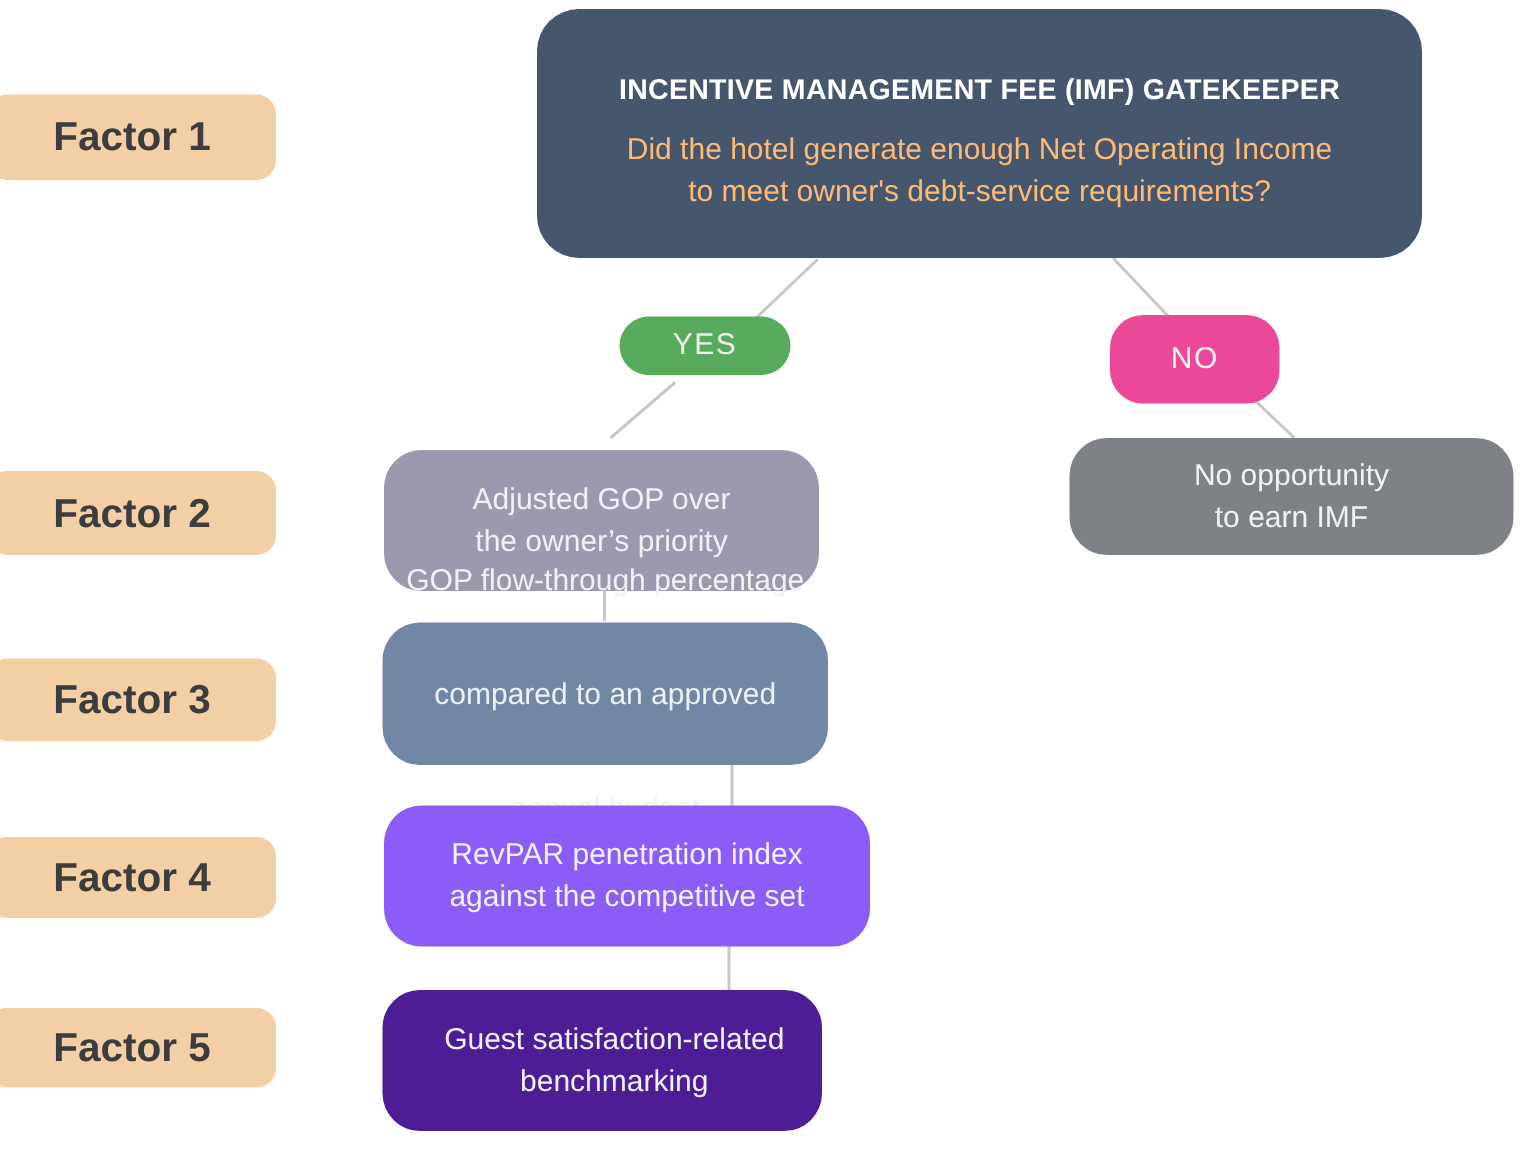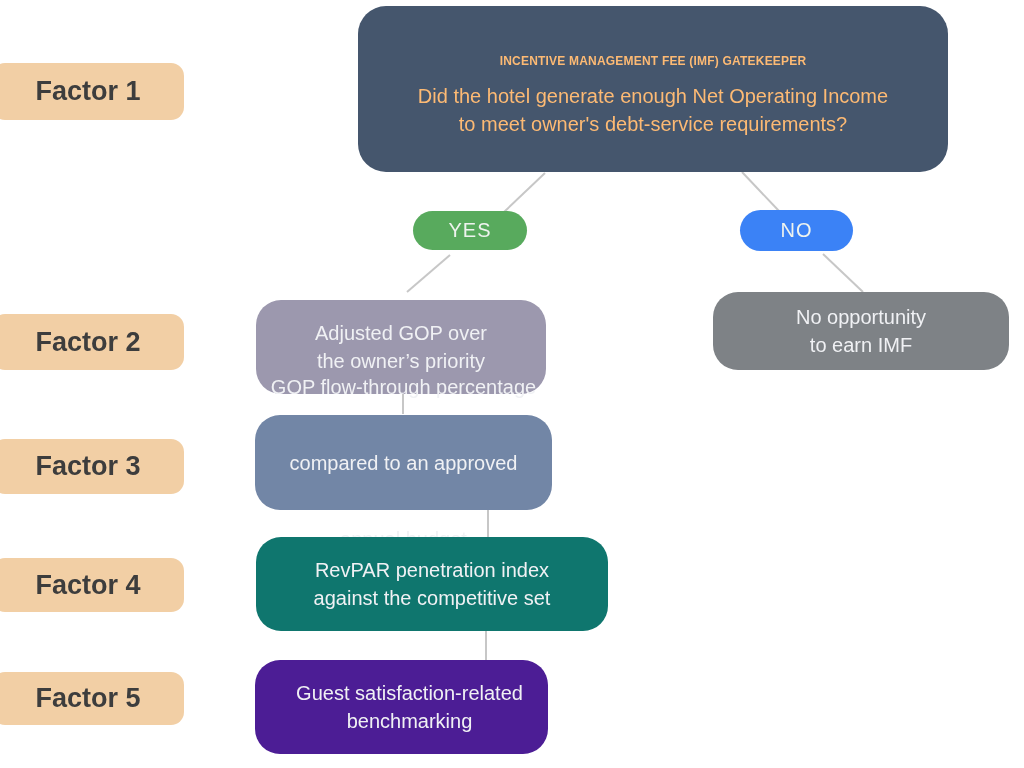--- a/index.html
+++ b/index.html
@@ -42,22 +42,22 @@
   .root-node {
     left: 358px; top: 6px;
     width: 590px; height: 166px;
     background: #45566d;
     border-radius: 28px;
     color: #e9ecf1;
     padding: 0 30px;
   }
   .root-title {
     font-weight: bold;
-    font-size: 12px;
-    color: #fdba74;
+    font-size: 19px;
+    color: #ffffff;
     letter-spacing: 0.2px;
     margin-bottom: 14px;
     margin-top: 14px;
   }
   .root-question {
     font-size: 20px;
     line-height: 28px;
     color: #fdba74;
   }
   .pill {
@@ -66,33 +66,33 @@
     font-size: 20px;
     letter-spacing: 1px;
   }
   .pill-yes {
     left: 413px; top: 211px;
     width: 114px; height: 39px;
     background: #58aa5d;
   }
   .pill-no {
     left: 740px; top: 210px;
-    width: 113px; height: 41px;
-    background: #3b82f6;
+    width: 113px; height: 59px;
+    background: #ec4899;
   }
   .step-node {
     border-radius: 25px;
     color: #f0f1f4;
     font-size: 20px;
     line-height: 28px;
     padding: 0 14px;
   }
   .node-factor2 { left: 256px; top: 300px; width: 290px; height: 94px; background: #9c98ae; }
   .node-factor3 { left: 255px; top: 415px; width: 297px; height: 95px; background: #7286a6; gap: 48px; }
-  .node-factor4 { left: 256px; top: 537px; width: 352px; height: 94px; background: #0f766e; }
+  .node-factor4 { left: 256px; top: 537px; width: 324px; height: 94px; background: #8b5cf6; }
   .node-factor5 { left: 255px; top: 660px; width: 293px; height: 94px; background: #4c1d95; padding-left: 30px; }
   .node-no-result { left: 713px; top: 292px; width: 296px; height: 78px; background: #7e8286; }
   .line { display: block; }
 </style>
 </head>
 <body>
 
 <div class="canvas">
 
   <svg class="connectors" viewBox="0 0 1024 768">

